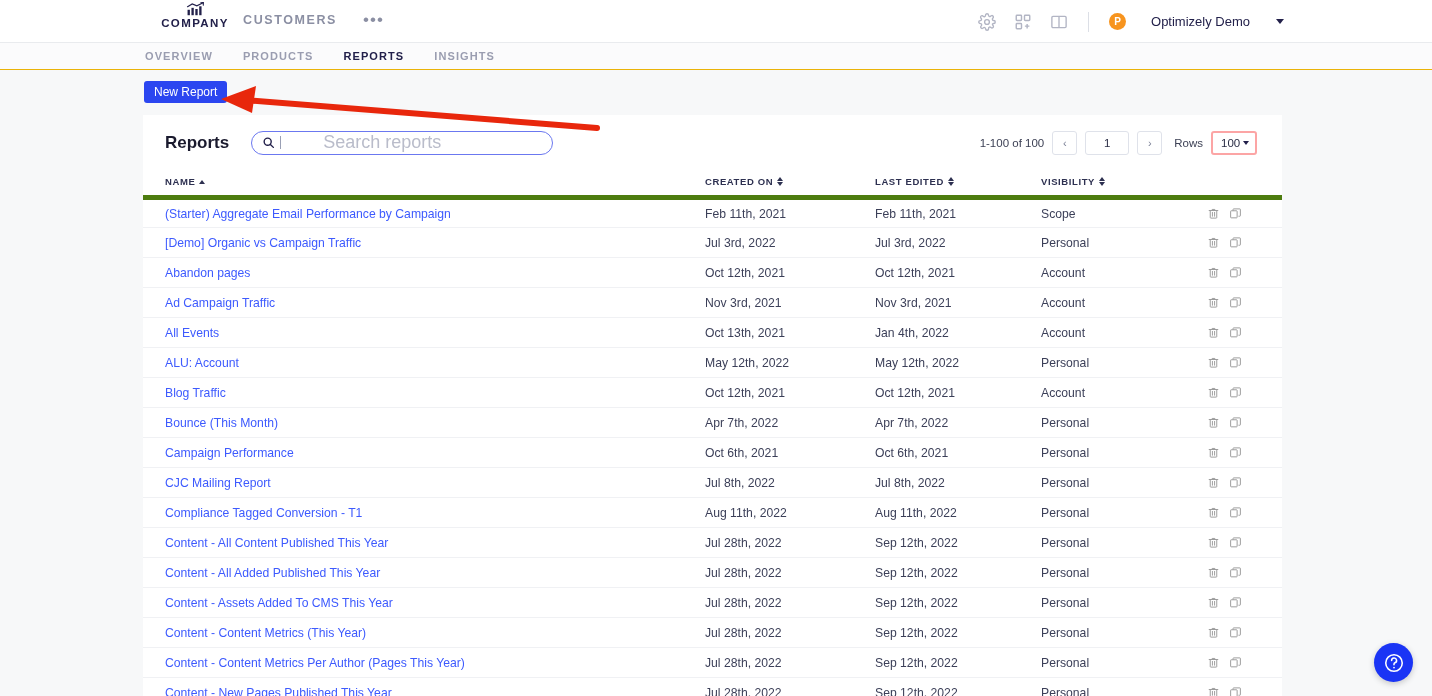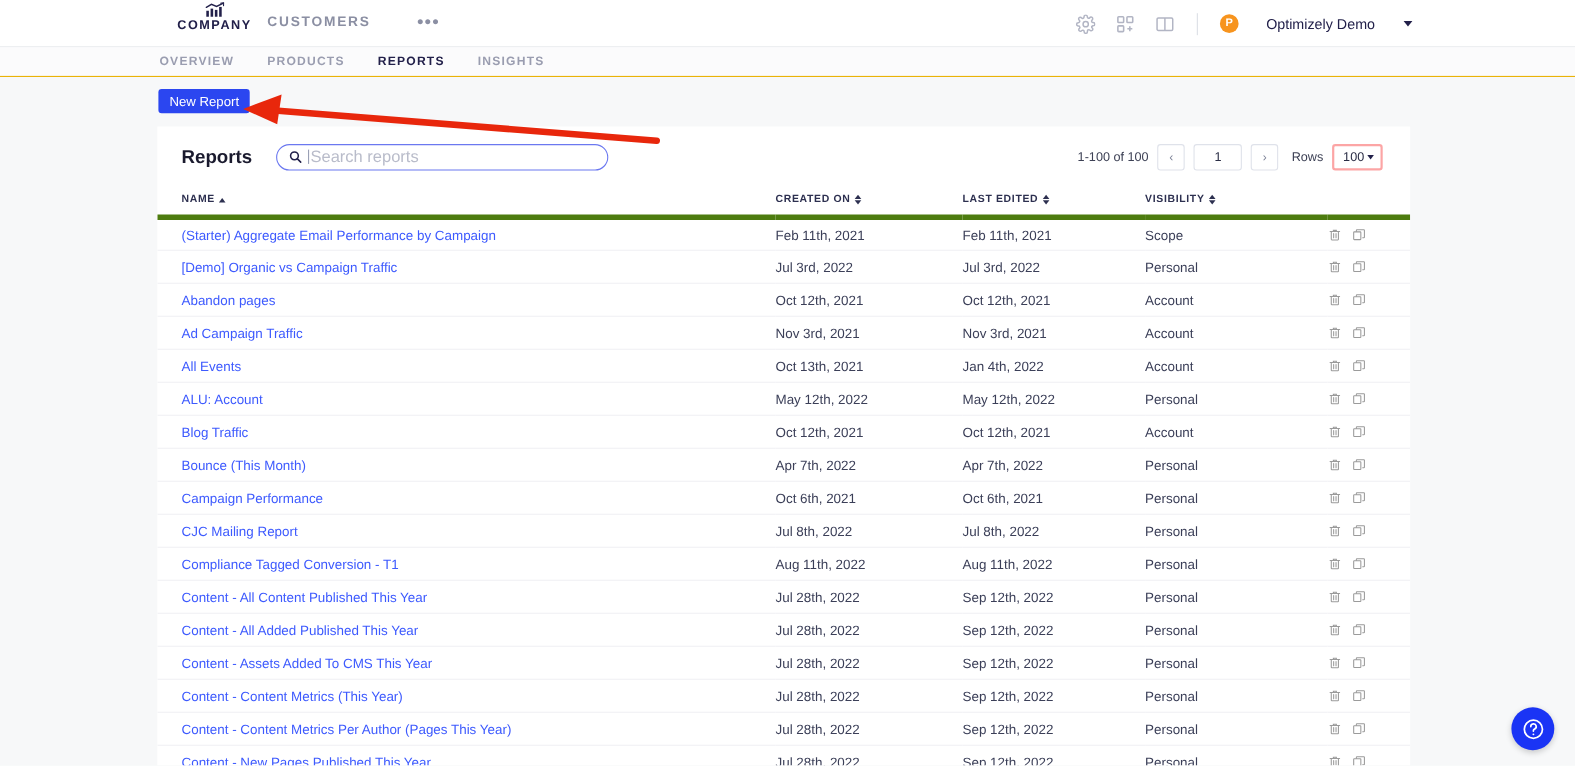--- a/index.html
+++ b/index.html
@@ -24,21 +24,21 @@
     width: 90px; text-align: center;
     display: flex; flex-direction: column; align-items: center;
   }
   .brand-logo { height: 14px; display: block; }
   .brand-name {
     font-size: 11.5px; font-weight: bold; color: #22204a;
     letter-spacing: 1.4px; margin-top: 1px;
   }
   .top-nav {
     position: absolute; left: 243px; top: 13px;
-    display: flex; align-items: center; gap: 42px;
+    display: flex; align-items: center; gap: 26px;
   }
   .top-nav-item {
     font-size: 12.5px; font-weight: bold; color: #8b8fa3;
     letter-spacing: 1.6px; cursor: pointer;
   }
   .top-nav-dots {
     color: #8b8fa3; font-size: 17px; letter-spacing: 1px;
     line-height: 8px; cursor: pointer;
   }
   .top-right {
@@ -99,22 +99,22 @@
     margin-left: 22px; width: 302px; height: 24px;
     border: 1.4px solid #6b78f0; border-radius: 13px;
     background: #fff; display: flex; align-items: center;
     padding: 0 10px; position: relative;
   }
   .search-icon { width: 13px; height: 13px; color: #22204a; flex: none; }
   .search-caret {
     width: 1px; height: 13px; background: #9aa0b5; margin-left: 5px; flex: none;
   }
   .search-placeholder {
-    font-size: 15px; color: #b9bcca; margin-left: 1px;
-    white-space: nowrap; user-select: none;
+    font-size: 18px; color: #b9bcca; margin-left: 1px;
+    white-space: nowrap; user-select: none; padding-left: 41px;
   }
   .pager {
     margin-left: auto; display: flex; align-items: center; gap: 8px;
   }
   .pager-range { font-size: 11.5px; color: #3d4155; }
   .pager-btn {
     width: 25px; height: 24px;
     border: 1px solid #dfe2ea; border-radius: 3px;
     background: #fff; color: #7b8096;
     display: flex; align-items: center; justify-content: center;

